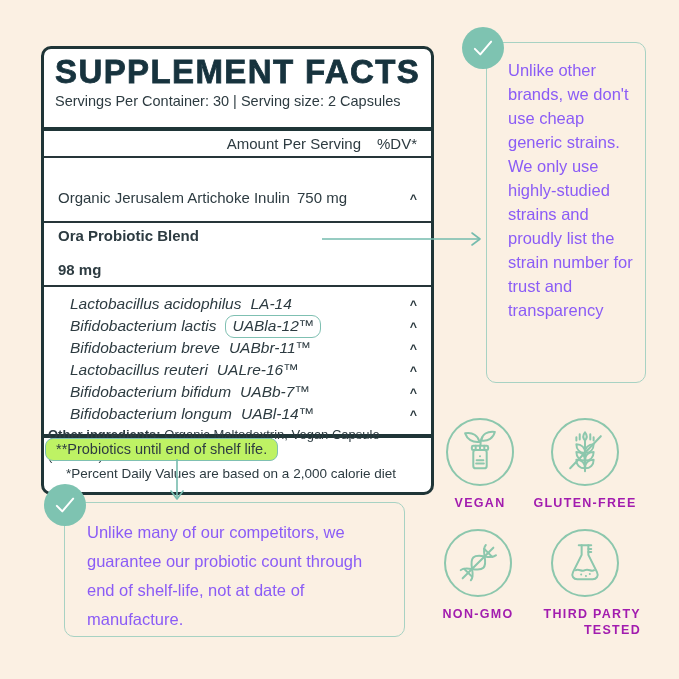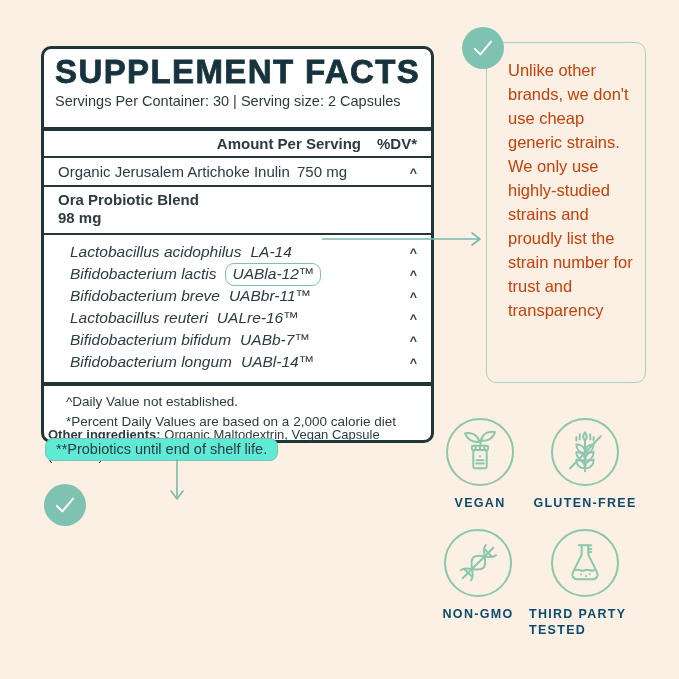--- a/index.html
+++ b/index.html
@@ -14,26 +14,26 @@
     background:#ffffff;border:3px solid #1f3537;border-radius:10px;
   }
   .facts-header{padding:6px 11px 18px;}
   .facts-title{
     font-size:33px;font-weight:900;letter-spacing:1.4px;line-height:1.05;
     color:#17333e;white-space:nowrap;-webkit-text-stroke:0.8px #17333e;
   }
   .facts-servings{font-size:14.5px;margin-top:3px;white-space:nowrap;color:#2d3b41;}
   .b-thick-top{border-top:4px solid #1f3537;}
   .b-thin-bottom{border-bottom:2px solid #263539;}
-  .row{display:flex;align-items:baseline;padding:5px 14px;font-size:15px;}
-  .col-header{font-weight:700;padding:4px 14px;}
+  .row{display:flex;align-items:baseline;padding:15px 14px;font-size:15px;}
+  .col-header{font-weight:400;padding:4px 14px;}
   .col-header .spacer{flex:1;}
   .col-header .dvh{width:56px;text-align:right;}
   .name{flex:1;}
-  .amt{width:100px;}
+  .amt{width:100px;margin-top:16px;}
   .dv{width:20px;text-align:right;font-size:12.5px;font-weight:700;}
   .blend{padding:4px 14px 6px;font-size:15px;}
   .blend-line{display:flex;align-items:baseline;line-height:18px;flex-direction:column;}
   .blend .bold{font-weight:700;}
   .blend .sub-name{flex:1;padding-left:7px;}
   .blend .sub-amt{text-align:right;}
   .strains{padding:7px 0 9px;}
   .strain-row{
     display:flex;align-items:baseline;padding:0 14px 0 26px;
     line-height:19.8px;font-size:15.5px;font-style:italic;
@@ -41,55 +41,55 @@
   .strain-row .s-code{margin-left:9px;}
   .strain-row .flex{flex:1;}
   .strain-row .dv{font-style:normal;}
   .pill{
     border:1.5px solid #7fc0b2;border-radius:9px;padding:0 6px 1px;margin-left:6px;
   }
   .footnotes{padding:6px 22px 8px;font-size:13.5px;line-height:20px;white-space:nowrap;}
   
   .callout{
     position:absolute;box-sizing:border-box;
-    border:1.5px solid #a7d2c3;border-radius:10px;color:#c2410c;
+    border:1.5px solid #a7d2c3;border-radius:10px;color:#8b5cf6;
   }
   .callout-strain{left:486px;top:42px;width:160px;height:341px;
     padding:15px 10px 0 21px;font-size:16.5px;line-height:24px;}
   .callout-shelf{left:64px;top:502px;width:341px;height:135px;
     padding:15px 10px 0 22px;font-size:16.5px;line-height:29px;}
   .check-circle{
     position:absolute;width:42px;height:42px;border-radius:50%;
     background:#7ec3b1;display:flex;align-items:center;justify-content:center;
   }
   .check-strain{left:462px;top:27px;}
   .check-shelf{left:44px;top:484px;}
   .arrow{position:absolute;}
   
   .other-ingredients{position:absolute;left:48px;top:424px;width:378px;
     font-size:13px;line-height:21px;}
   .other-ingredients .lbl{font-weight:700;}
   .shelf-pill{
     position:absolute;left:45px;top:438px;display:inline-block;
     border:1.5px solid #7fc0b2;border-radius:8px;padding:2px 10px 3px;
-    font-size:14.5px;background:#5eead4;
+    font-size:14.5px;background:#bef264;
   }
   
   .badge{position:absolute;width:112px;display:flex;flex-direction:column;align-items:center;}
   .badge-vegan{left:424px;top:418px;}
   .badge-gluten{left:529px;top:418px;}
   .badge-nongmo{left:422px;top:529px;}
   .badge-third{left:529px;top:529px;}
   .badge-circle{
     width:68px;height:68px;box-sizing:border-box;border:2.5px solid #8cc7ad;
     border-radius:50%;display:flex;align-items:center;justify-content:center;
   }
   .badge-label{
     margin-top:9px;font-size:12.5px;font-weight:700;letter-spacing:1.3px;
-    color:#0c4a6e;text-align:left;line-height:16px;
+    color:#a21caf;text-align:right;line-height:16px;
   }
   svg.icon{display:block;}
 </style>
 </head>
 <body>
 
 <div class="canvas">
 
   <div class="facts-panel">
     <div class="facts-header">
@@ -183,20 +183,23 @@
 
   <div class="shelf-pill">
     <span>**Probiotics until end of shelf life.</span>
   </div>
 
   <svg class="arrow" style="left:169px;top:459px;" width="16" height="44" viewBox="0 0 16 44" fill="none" stroke="#76bcae" stroke-width="1.6" stroke-linecap="round" stroke-linejoin="round">
     <path d="M8 0 V38"></path>
     <path d="M2 32 L8 40 L14 32"></path>
   </svg>
 
+  <div class="callout callout-shelf">
+    <span>Unlike many of our competitors, we guarantee our probiotic count through end of shelf-life, not at date of manufacture.</span>
+  </div>
   <div class="check-circle check-shelf">
     <svg class="icon" width="38" height="38" viewBox="0 0 42 42" fill="none" stroke="#ffffff" stroke-width="2.2" stroke-linecap="round" stroke-linejoin="round">
       <path d="M12 22 L18 28 L30 14"></path>
     </svg>
   </div>
 
   <div class="badge badge-vegan">
     <div class="badge-circle">
       <svg class="icon" width="46" height="46" viewBox="0 0 48 48" fill="none" stroke="#8cc7ad" stroke-width="2.1" stroke-linecap="round" stroke-linejoin="round">
         <rect x="15.5" y="17.5" width="17" height="4.5" rx="1.5"></rect>

